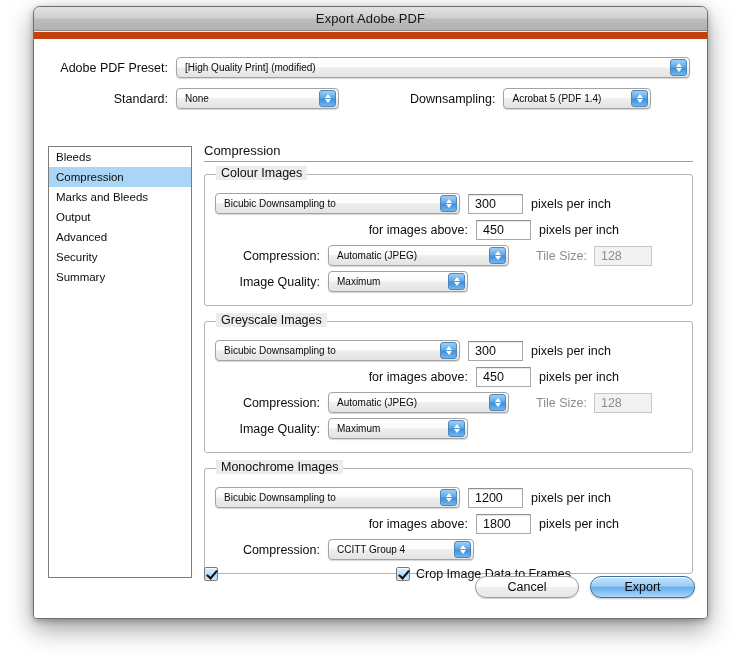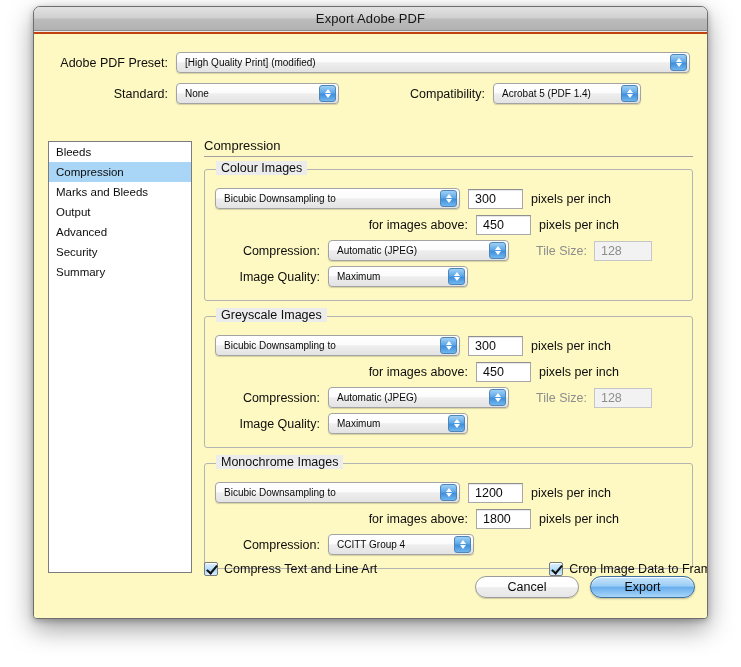--- a/index.html
+++ b/index.html
@@ -33,22 +33,22 @@
   #titlebar .title {
     font-size: 13px;
     color: #161616;
     font-weight: normal;
     letter-spacing: 0.1px;
   }
 
   #dialog-body {
     position: absolute;
     left: 0; top: 25px; right: 0; bottom: 0;
-    background: #fef9c3;
-    border-top: 2px solid #c2410c;
+    background: #ffffff;
+    border-top: 7px solid #c2410c;
     padding-left: 19px;
   }
 
   
   .lbl { font-size: 12.5px; color: #0d0d0d; white-space: nowrap; }
   .lbl.dim { color: #8d8d8d; }
 
   
   .popup {
     position: relative;
@@ -252,21 +252,21 @@
 
     <div id="std-row">
       <span class="lbl std-lbl">Standard:</span>
       <div class="popup" id="std-popup">
         <span class="ptext">None</span>
         <span class="stepper">
           <span class="arw up"></span>
             <span class="arw dn"></span>
         </span>
       </div>
-      <span class="lbl compat-lbl">Compatibility:</span>
+      <span class="lbl compat-lbl">Downsampling:</span>
       <div class="popup" id="compat-popup">
         <span class="ptext">Acrobat 5 (PDF 1.4)</span>
         <span class="stepper">
           <span class="arw up"></span>
             <span class="arw dn"></span>
         </span>
       </div>
     </div>
 
     <div id="sidebar">
@@ -438,21 +438,20 @@
               </span>
             </div>
           </div>
         </div>
       </div>
     </div>
 
     <div id="check-row">
       <div class="cbox-wrap">
         <span class="cbox"></span>
-        <span class="lbl">Compress Text and Line Art</span>
       </div>
       <div class="cbox-wrap" id="crop-check-wrap">
         <span class="cbox"></span>
         <span class="lbl">Crop Image Data to Frames</span>
       </div>
     </div>
 
     <div id="footer">
       <div class="btn" id="btn-cancel">
         <span>Cancel</span>

